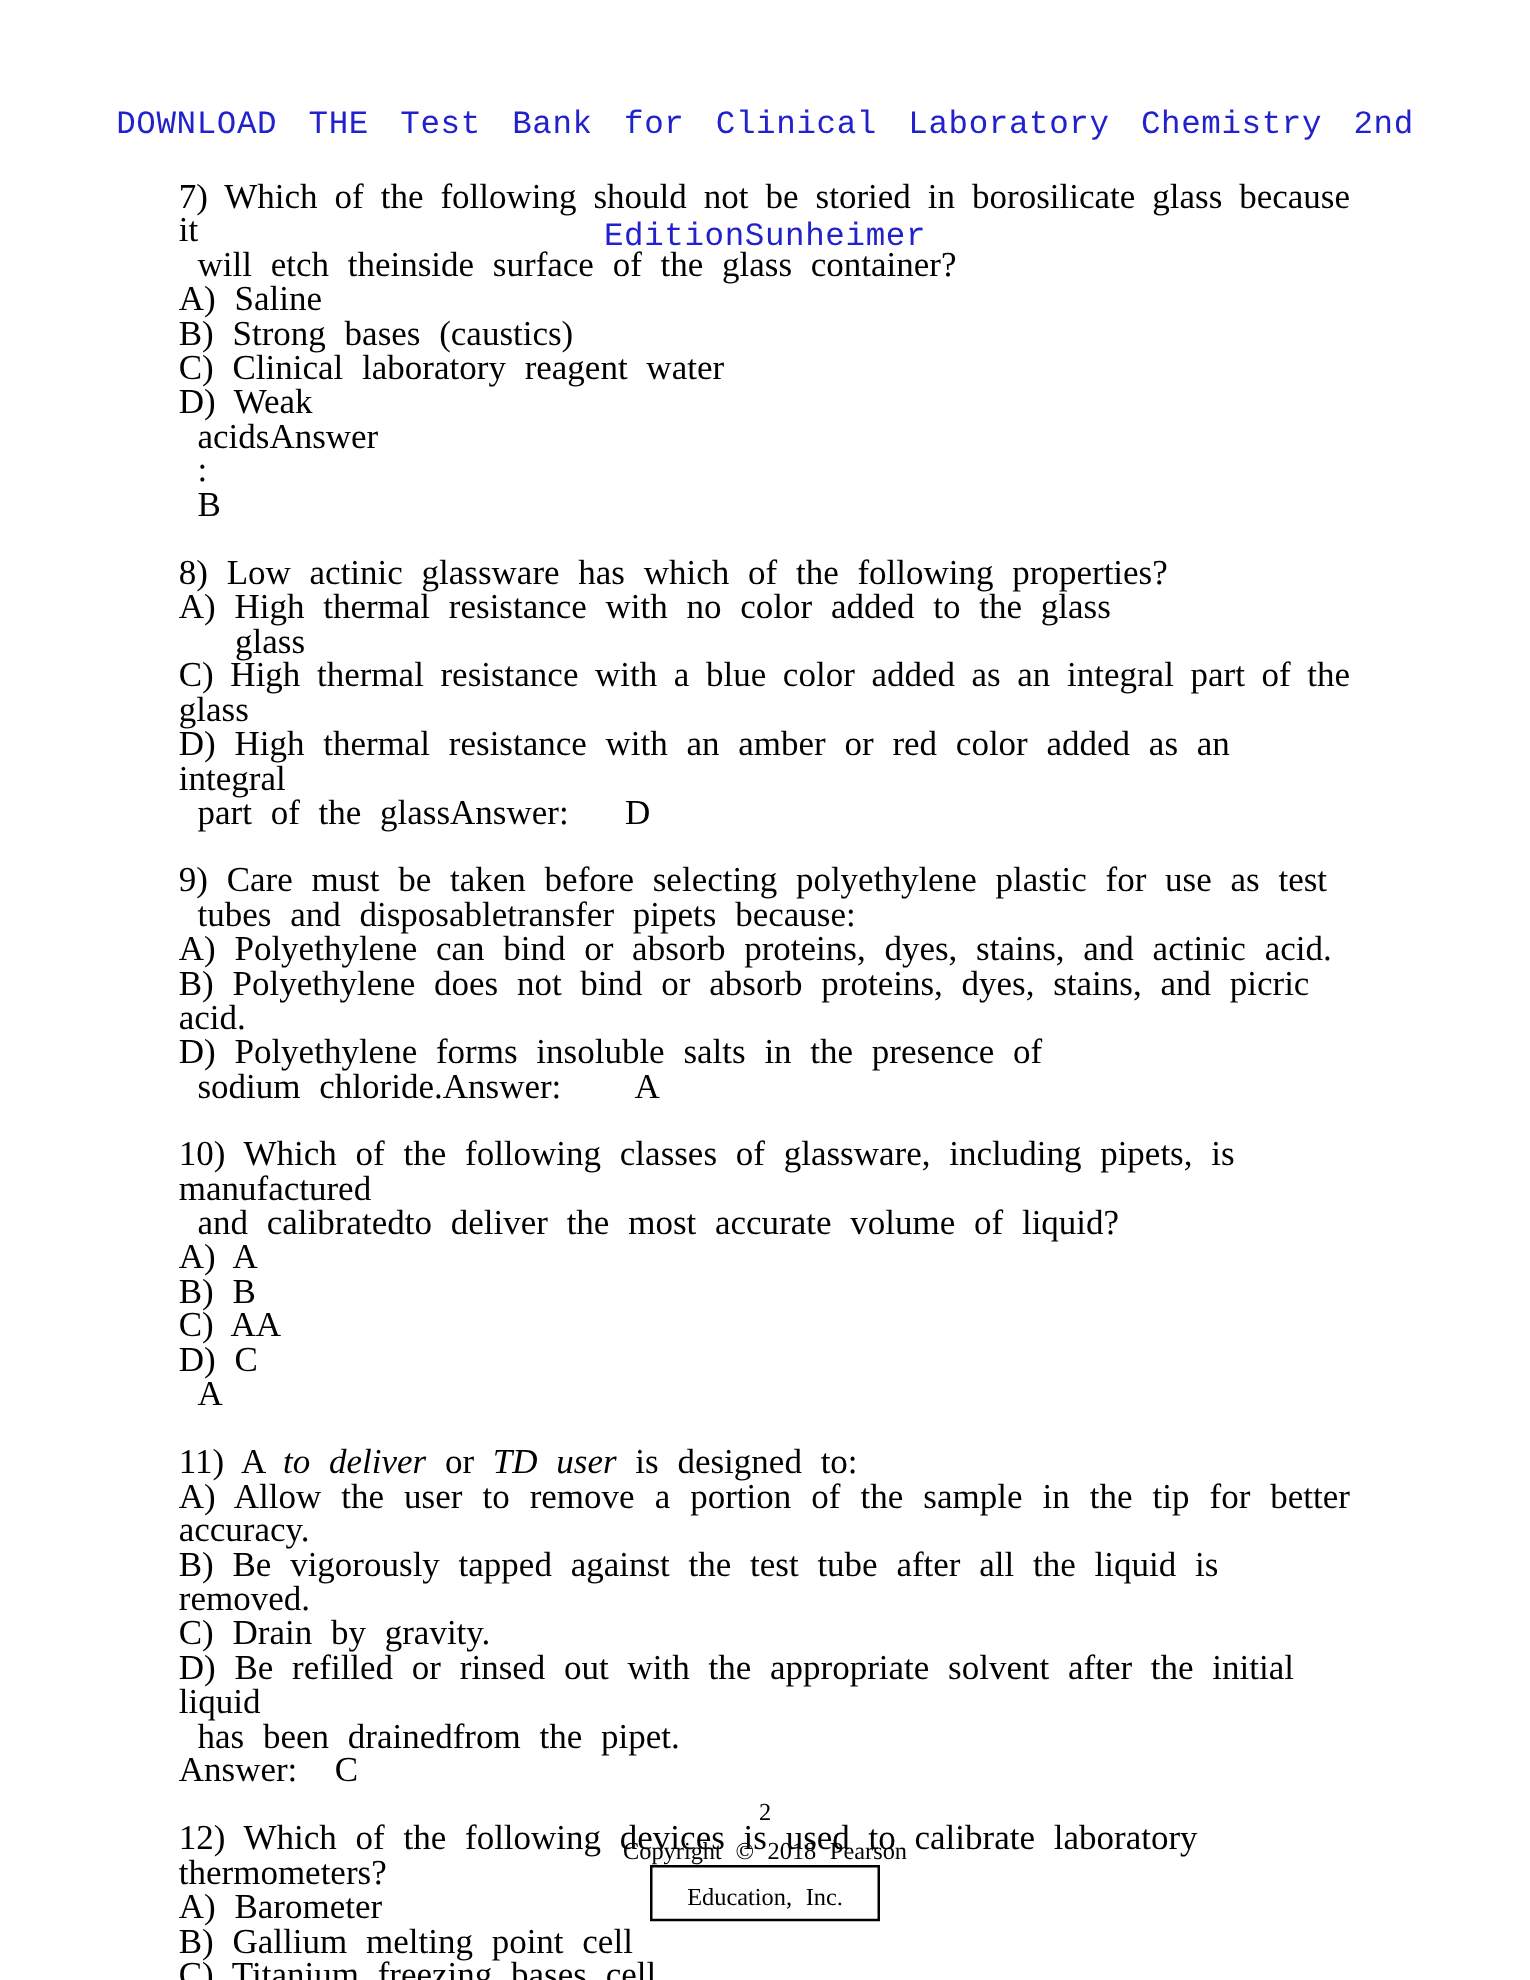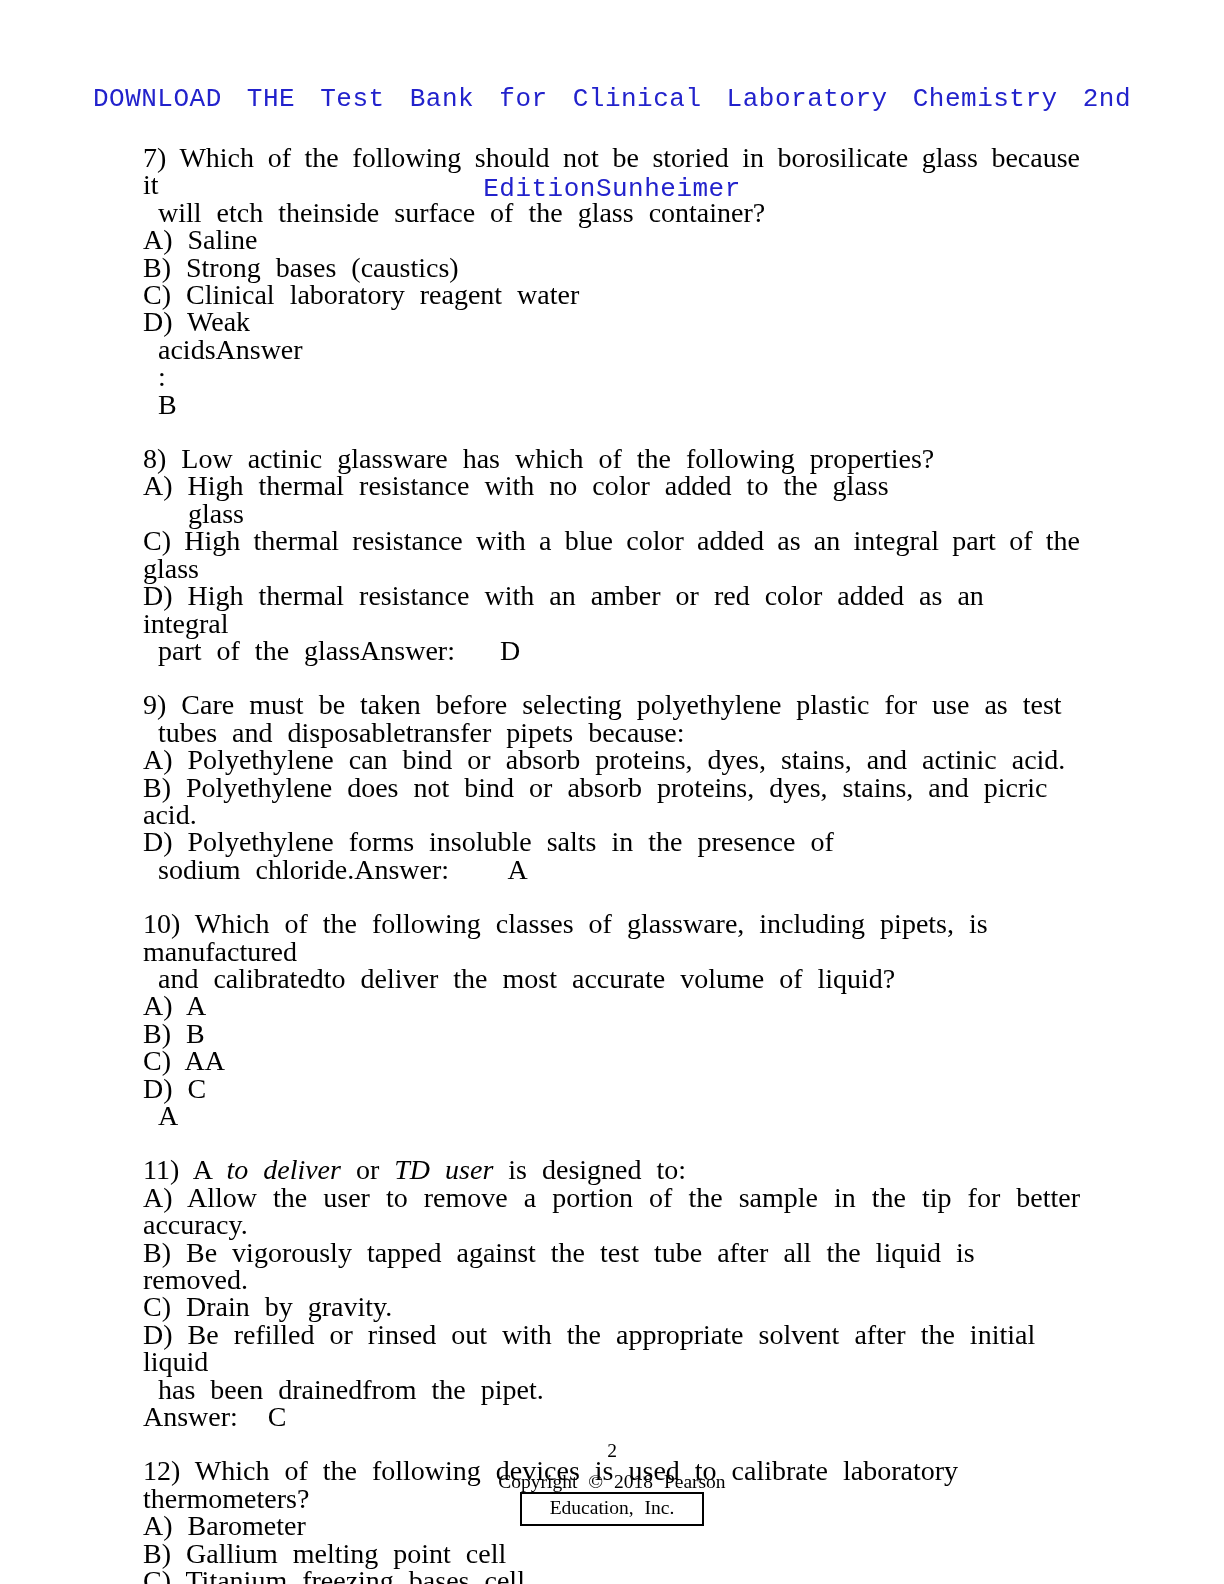--- a/index.html
+++ b/index.html
@@ -54,21 +54,21 @@
     width: 100%;
     text-align: center;
     font-size: 19.5px;
     line-height: 26px;
     word-spacing: 6px;
   }
   .copyright { margin-top: 5px; }
   .pub-box {
     display: inline-block;
     border: 2px solid #000;
-    padding: 1px 28px 3px 28px;
+    padding: 12px 28px 3px 28px;
     margin-top: -3px;
   }
 </style>
 </head>
 <body>
 
 <div class="page">
 
   <header class="page-header">
     <div>DOWNLOAD THE Test Bank for Clinical Laboratory Chemistry 2nd</div>

